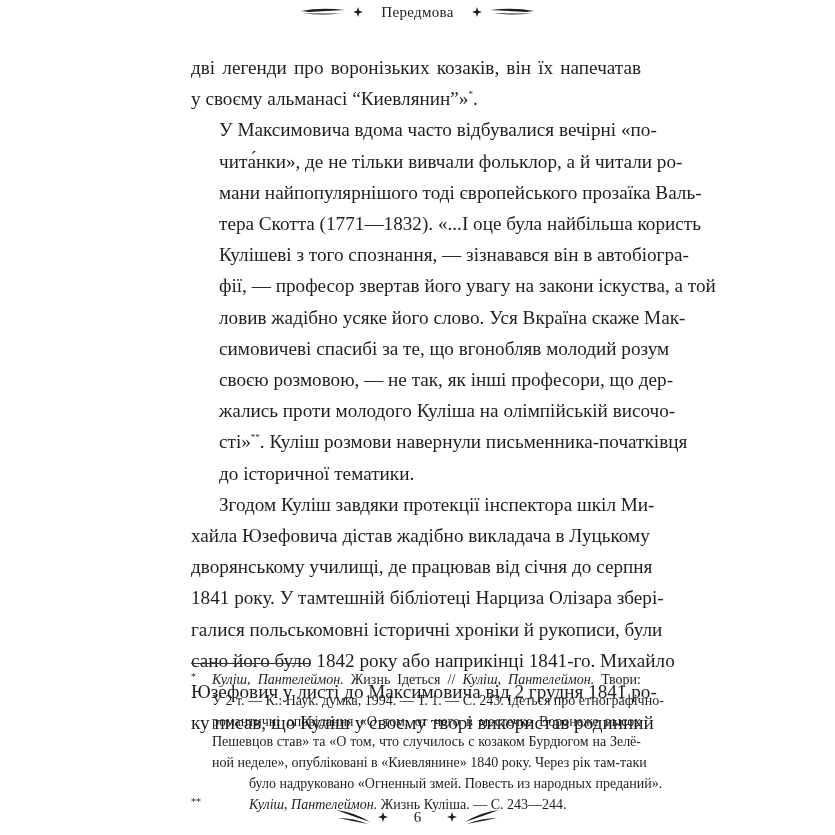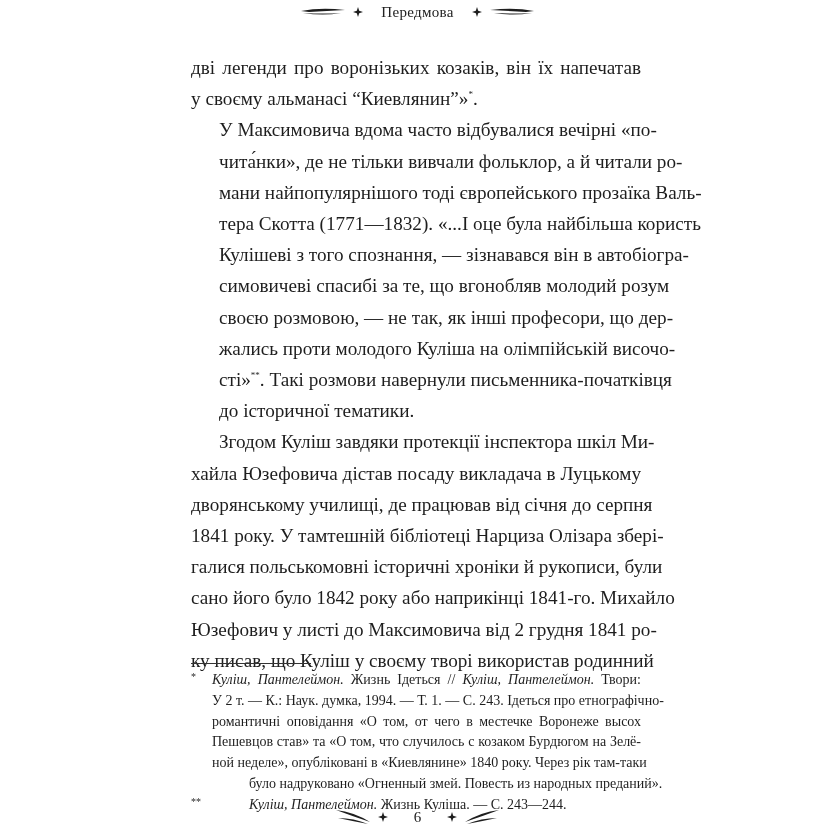--- a/index.html
+++ b/index.html
@@ -56,29 +56,31 @@
   <p>
     <span class="line">дві легенди про воронізьких козаків, він їх напечатав</span>
     <span class="line last"><span>у своєму альманасі “Киевлянин”»</span><sup class="fn">*</sup>.</span>
   </p>
   <p class="indent">
     <span class="line" style="text-indent:28px">У Максимовича вдома часто відбувалися вечірні «по-</span>
     <span class="line">чита́нки», де не тільки вивчали фольклор, а й читали ро-</span>
     <span class="line">мани найпопулярнішого тоді європейського прозаїка Валь-</span>
     <span class="line">тера Скотта (1771—1832). «...І оце була найбільша користь</span>
     <span class="line">Кулішеві з того спознання, — зізнавався він в автобіогра-</span>
+    <span class="line">фії, — професор звертав його увагу на закони іскуства, а той</span>
+    <span class="line">ловив жадібно усяке його слово. Уся Вкраїна скаже Мак-</span>
     <span class="line">симовичеві спасибі за те, що вгонобляв молодий розум</span>
     <span class="line">своєю розмовою, — не так, як інші професори, що дер-</span>
     <span class="line">жались проти молодого Куліша на олімпійській височо-</span>
-    <span class="line"><span>сті»</span><sup class="fn">**</sup><span>. Такі розмови навернули письменника-початківця</span></span>
+    <span class="line"><span>сті»</span><sup class="fn">**</sup><span>. Куліш розмови навернули письменника-початківця</span></span>
     <span class="line last">до історичної тематики.</span>
   </p>
   <p>
     <span class="line" style="text-indent:28px">Згодом Куліш завдяки протекції інспектора шкіл Ми-</span>
-    <span class="line">хайла Юзефовича дістав посаду викладача в Луцькому</span>
+    <span class="line">хайла Юзефовича дістав жадібно викладача в Луцькому</span>
     <span class="line">дворянському училищі, де працював від січня до серпня</span>
     <span class="line">1841 року. У тамтешній бібліотеці Нарциза Олізара збері-</span>
     <span class="line">галися польськомовні історичні хроніки й рукописи, були</span>
   </p>
   <p>
     <span class="line">сано його було 1842 року або наприкінці 1841-го. Михайло</span>
     <span class="line">Юзефович у листі до Максимовича від 2 грудня 1841 ро-</span>
     <span class="line">ку писав, що Куліш у своєму творі використав родинний</span>
   </p>
 </div>

